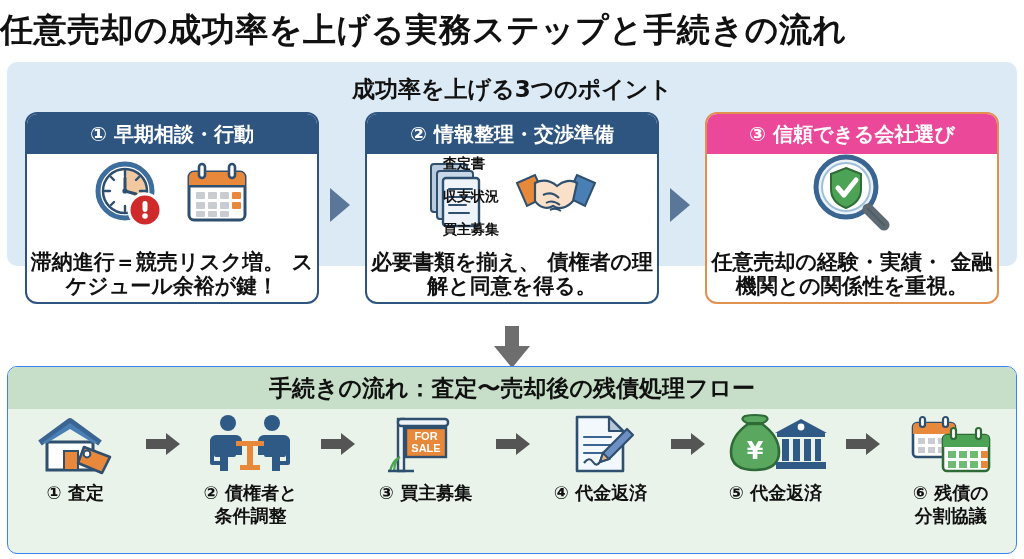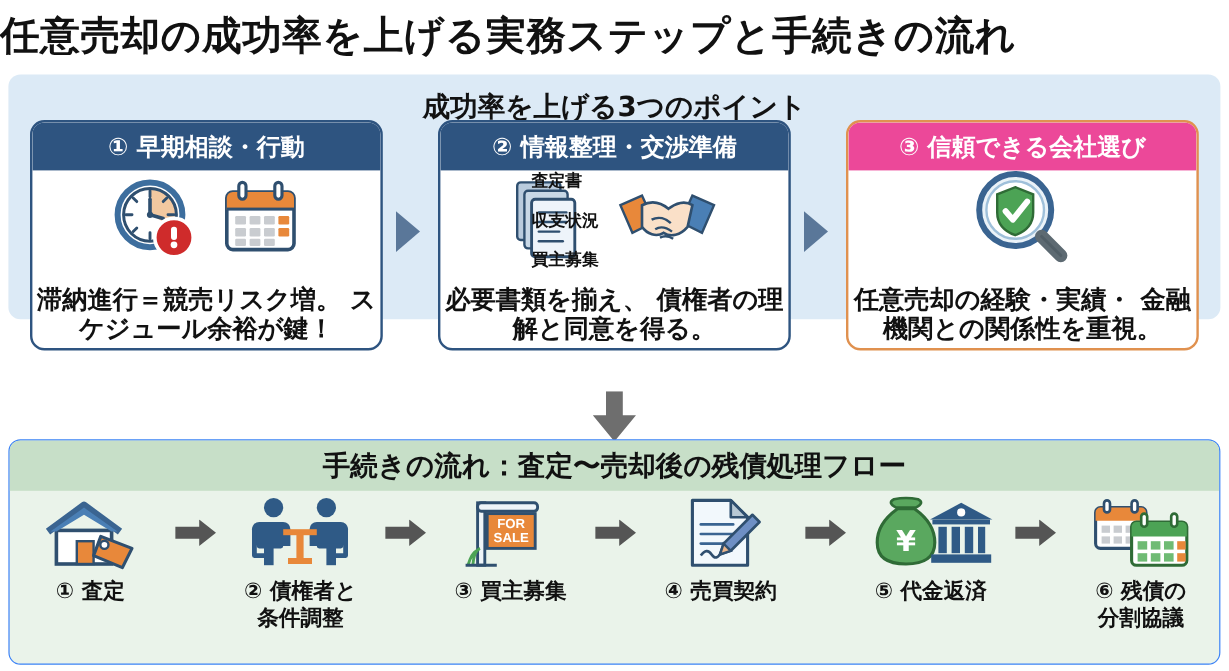--- a/index.html
+++ b/index.html
@@ -27,21 +27,21 @@
     width: 1010px; height: 204px;
     background: #dceaf6;
     border-radius: 10px;
   }
   .panel-blue-title {
     position: absolute; top: 12px; left: 0; width: 100%;
     text-align: center; font-size: 23px; font-weight: bold; color: #121212;
     white-space: nowrap;
   }
 
-  .cards { position: absolute; top: 38px; left: 18px; width: 974px; height: 196px; }
+  .cards { position: absolute; top: 50px; left: 18px; width: 974px; height: 196px; }
 
   .card {
     position: absolute; top: 0; width: 294px; height: 192px;
     background: #ffffff; border-radius: 12px;
     border: 2px solid #2e5480;
     overflow: hidden;
   }
   .card.c1 { left: 0px; }
   .card.c2 { left: 340px; }
   .card.c3 { left: 680px; border-color: #e0914f; }
@@ -338,21 +338,21 @@
             <g stroke="#3a6491" stroke-width="2.2" stroke-linecap="round">
               <line x1="19" y1="24" x2="46" y2="24"></line>
               <line x1="19" y1="32" x2="46" y2="32"></line>
               <line x1="19" y1="40" x2="40" y2="40"></line>
             </g>
             <path d="M19 50 q5 -7 9 -1 t8 -2" fill="none" stroke="#2f4f6f" stroke-width="2.2"></path>
             <path d="M62 16 l6 6 -24 24 -9 3 3 -9 Z" fill="#6e8fc4" stroke="#2f4f6f" stroke-width="2.2" stroke-linejoin="round"></path>
             <path d="M38 40 l-3 9 9 -3 Z" fill="#e8b48a" stroke="#2f4f6f" stroke-width="2"></path>
           </svg>
         </div>
-        <div class="step-label">④ 売買契約</div>
+        <div class="step-label">④ 代金返済</div>
       </div>
 
       <div class="step-arrow">
         <svg width="34" height="22" viewBox="0 0 34 22">
           <polygon points="0,6 20,6 20,0 34,11 20,22 20,16 0,16" fill="#555555"></polygon>
         </svg>
       </div>
 
       <div class="step">
         <div class="step-icon">

